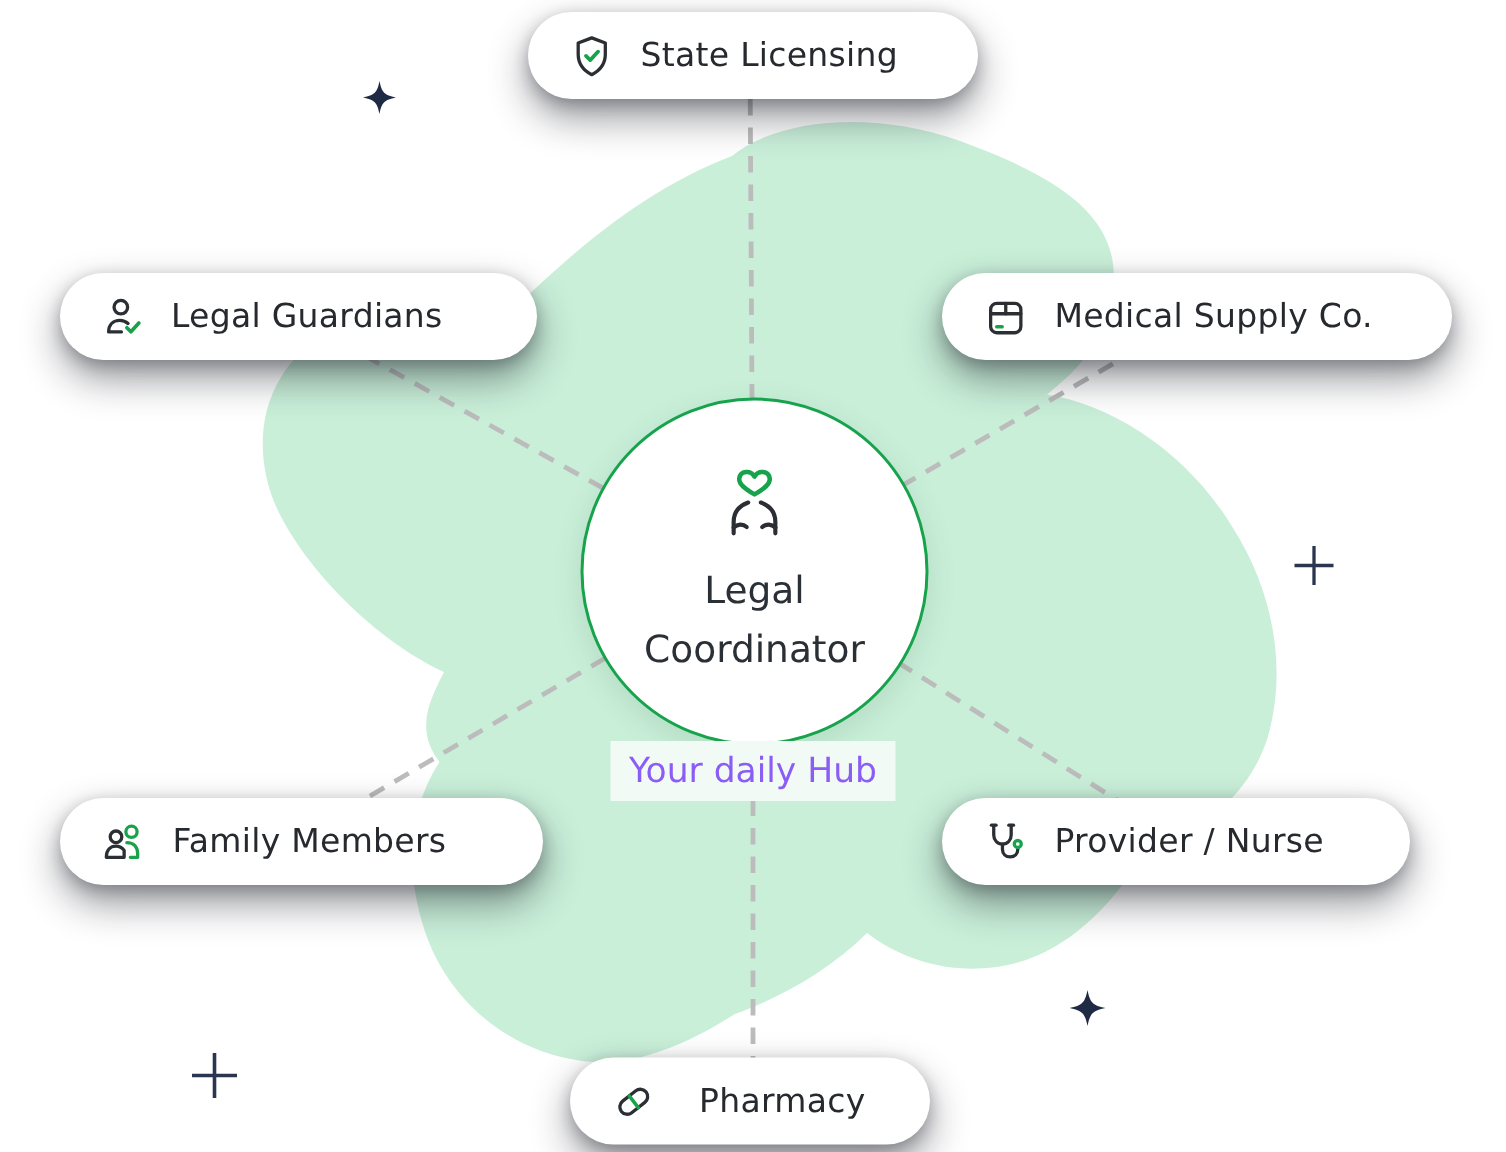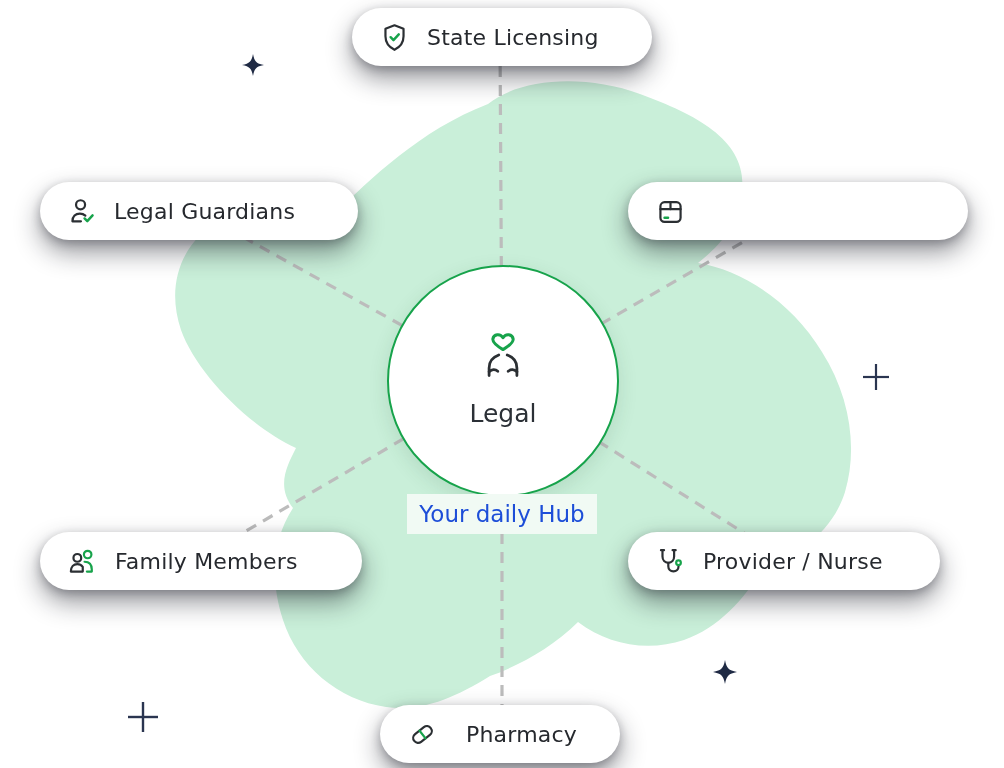--- a/index.html
+++ b/index.html
@@ -32,21 +32,21 @@
     box-sizing:border-box;
     display:flex;flex-direction:column;align-items:center;justify-content:center;
     box-shadow:0 6px 20px rgba(25,70,45,0.12);
   }
   .hub-icon{margin-top:-6px;margin-bottom:10px;}
   .hub-title{font-size:25px;font-weight:500;color:#2b3036;line-height:1.55;text-align:center;}
   .hub-caption{
     position:absolute;left:407px;top:494px;width:190px;height:40px;
     background:#f1faf4;
     display:flex;align-items:center;justify-content:center;
-    font-size:23px;color:#1d4ed8;font-weight:500;
+    font-size:23px;color:#8b5cf6;font-weight:500;
   }
 </style>
 </head>
 <body>
 
 <div class="canvas">
 
   <svg class="bg-svg" viewBox="0 0 1004 768" xmlns="http://www.w3.org/2000/svg">
     <path fill="#c9efd9" d="
       M 488 104
@@ -113,20 +113,21 @@
 
   <div class="pill" style="left:628px;top:182px;width:340px;">
     <span class="icon">
       <svg width="31" height="31" viewBox="0 0 24 24" fill="none" stroke-linecap="round" stroke-linejoin="round">
         <rect x="4.2" y="4.8" width="15.6" height="15.2" rx="3.2" stroke="#2b2f33" stroke-width="1.7"></rect>
         <path d="M4.2 10.2 H19.8" stroke="#2b2f33" stroke-width="1.7"></path>
         <path d="M12 4.8 V10.2" stroke="#2b2f33" stroke-width="1.7"></path>
         <path d="M7.4 16.9 H10.1" stroke="#17a34b" stroke-width="1.9"></path>
       </svg>
     </span>
+    <span class="label">Medical Supply Co.</span>
   </div>
 
   <div class="pill" style="left:628px;top:532px;width:312px;">
     <span class="icon">
       <svg width="31" height="31" viewBox="0 0 24 24" fill="none" stroke-linecap="round" stroke-linejoin="round">
         <path d="M5.8 3.4 V8.2 C5.8 10.9 7.7 13 10.3 13 C12.9 13 14.8 10.9 14.8 8.2 V3.4" stroke="#2b2f33" stroke-width="1.7"></path>
         <path d="M4.6 3.2 H7" stroke="#2b2f33" stroke-width="1.7"></path>
         <path d="M13.6 3.2 H16" stroke="#2b2f33" stroke-width="1.7"></path>
         <path d="M10.3 13 V15.6 C10.3 18 12 19.6 14.3 19.6 C16.6 19.6 18.2 18 18.2 15.8 V14.8" stroke="#2b2f33" stroke-width="1.7"></path>
         <circle cx="18.2" cy="12.9" r="1.8" stroke="#17a34b" stroke-width="1.7"></circle>
@@ -163,17 +164,18 @@
     <span class="hub-icon">
       <svg width="58" height="58" viewBox="0 0 48 48" fill="none" stroke-linecap="round" stroke-linejoin="round">
         <path d="M24 12.2 C21.8 8.4 16.2 9 15.6 13.2 C15.2 16.2 18.6 18.8 24 22 C29.4 18.8 32.8 16.2 32.4 13.2 C31.8 9 26.2 8.4 24 12.2 Z" stroke="#17a34b" stroke-width="2.5"></path>
         <path d="M20.5 26.5 C15.8 28.2 12.5 31.8 12.5 37.2 V43.5" stroke="#2b2f33" stroke-width="2.3"></path>
         <path d="M12.5 40.3 C14.6 38.3 17.6 38.1 19.7 40" stroke="#2b2f33" stroke-width="2.3"></path>
         <path d="M27.5 26.5 C32.2 28.2 35.5 31.8 35.5 37.2 V43.5" stroke="#2b2f33" stroke-width="2.3"></path>
         <path d="M35.5 40.3 C33.4 38.3 30.4 38.1 28.3 40" stroke="#2b2f33" stroke-width="2.3"></path>
       </svg>
     </span>
     <div class="hub-title">Legal</div>
+    <div class="hub-title">Coordinator</div>
   </div>
 
   <div class="hub-caption">Your daily Hub</div>
 
 </div>
 
 </body></html>

